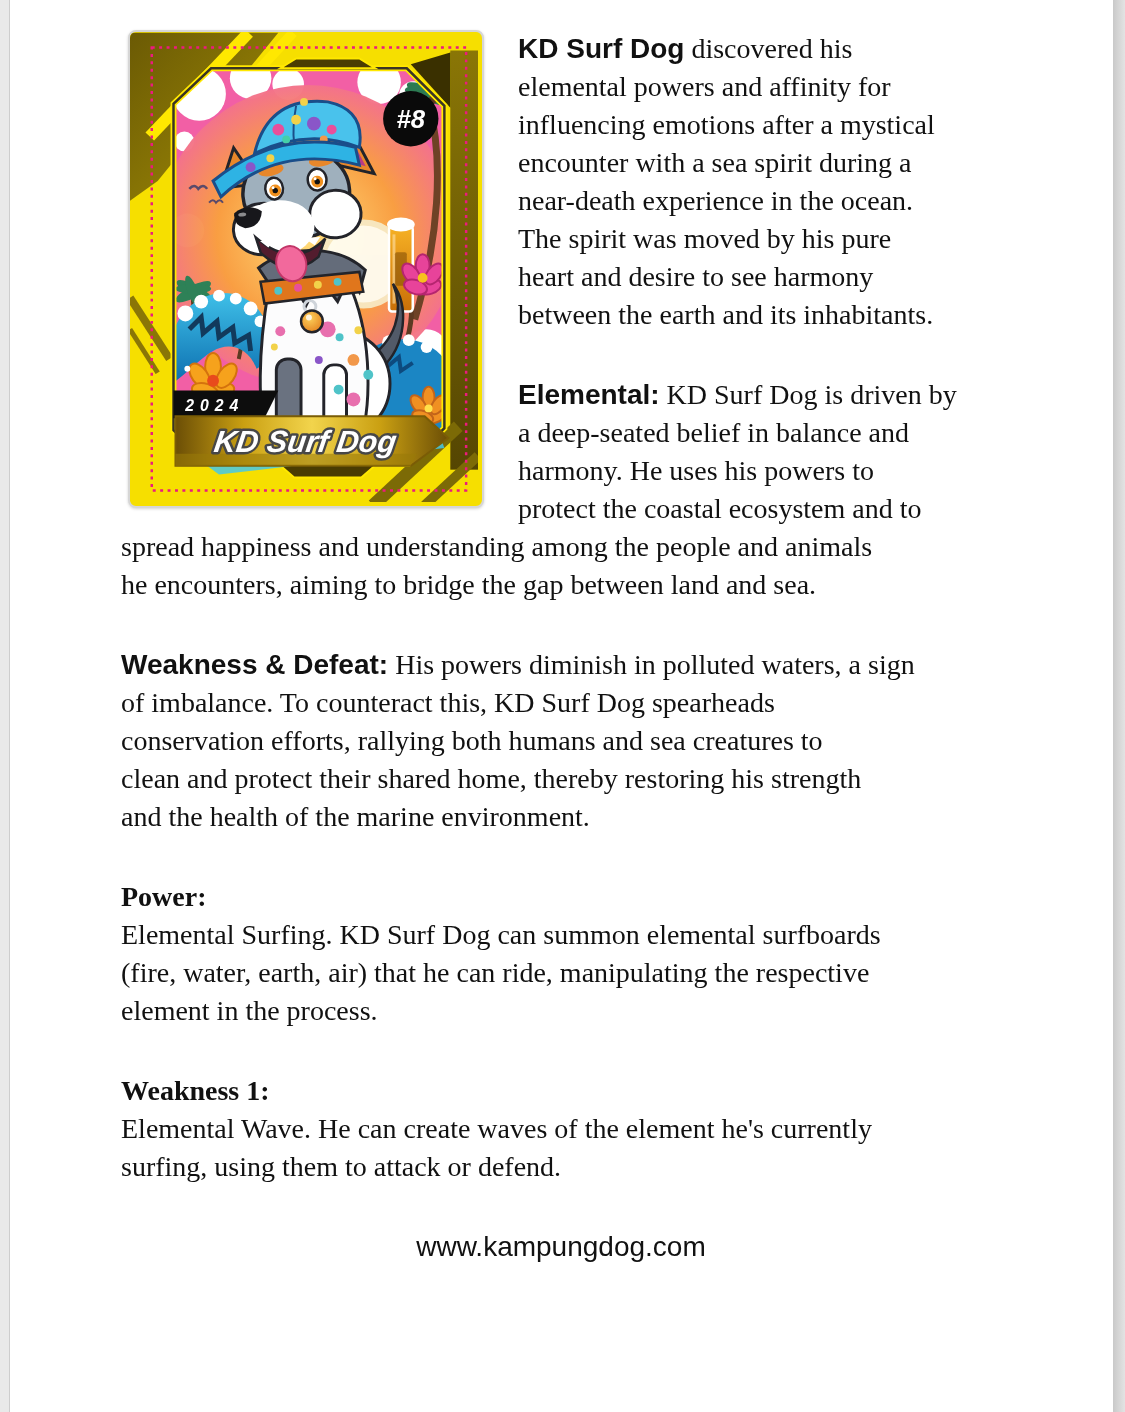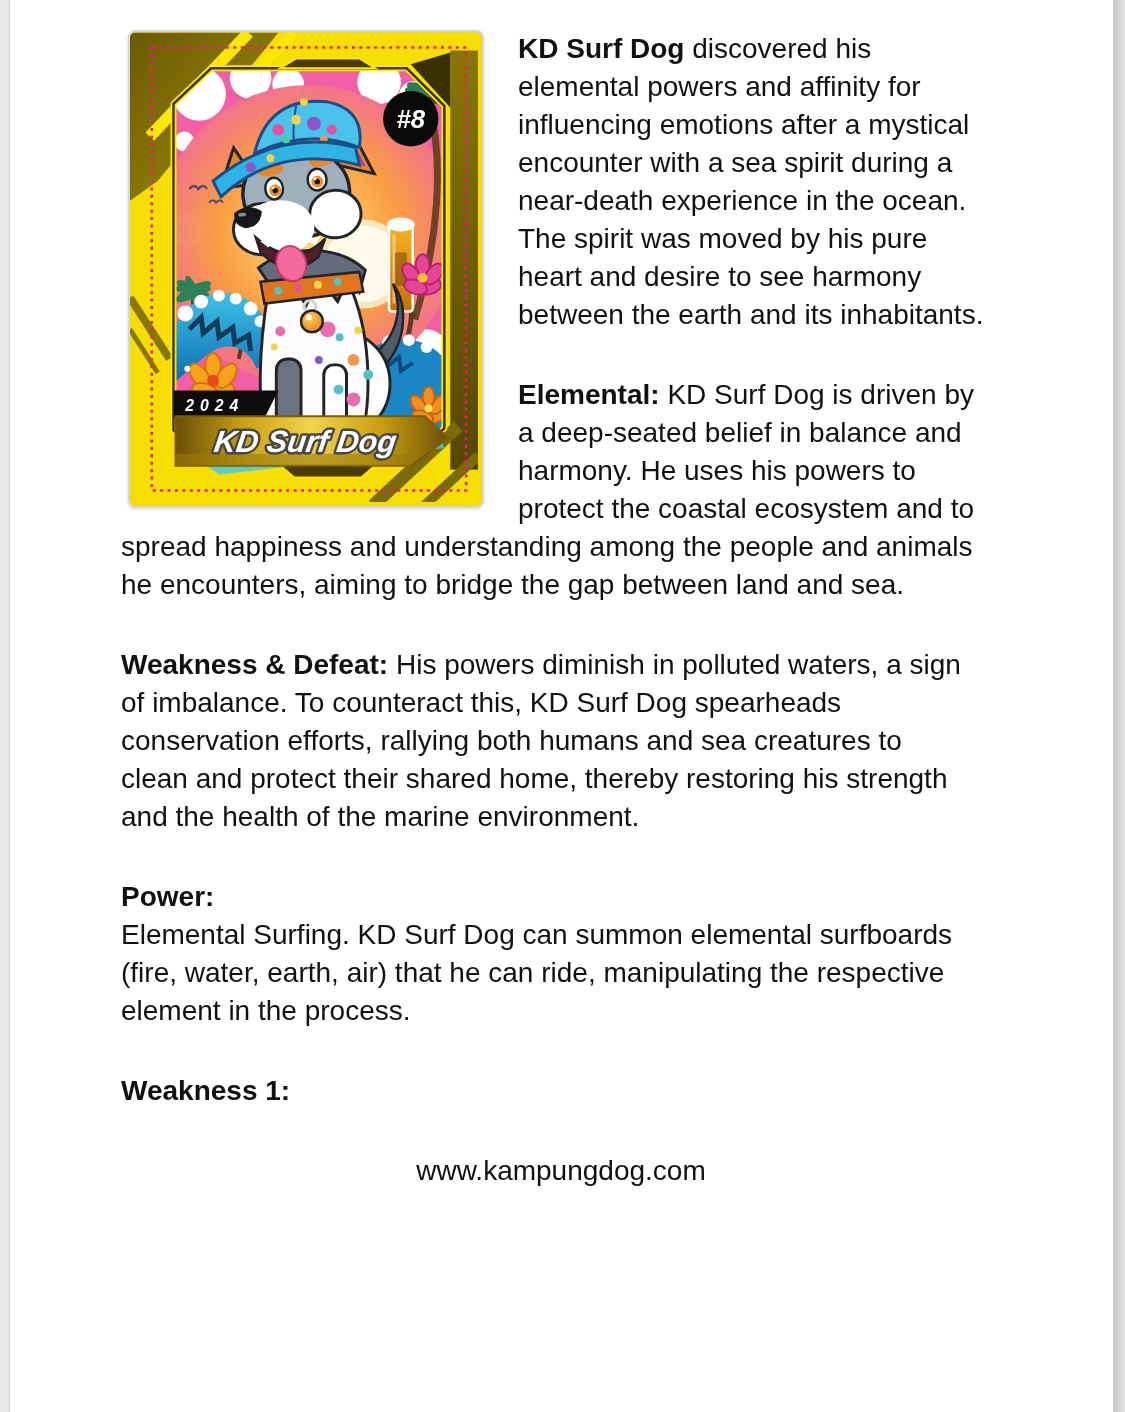--- a/index.html
+++ b/index.html
@@ -17,22 +17,22 @@
 
   .content {
     position: absolute;
     left: 121px; top: 30px;
     width: 880px;
     font-size: 28px;
     line-height: 38px;
   }
   .content p { margin: 0 0 42px 0; }
   .lead { font-weight: bold; }
-  .block { display: block; }
-  .body-text { white-space: pre-line; }
+  .block { display: block; font-family: Liberation Serif, serif; }
+  .body-text { white-space: pre-line; font-family: Liberation Serif, serif; }
 
   figure.card {
     float: left;
     width: 352px; height: 474px;
     margin: 0 34px 8px 7px;
     border: 2px solid #d6d6d6;
     border-radius: 8px;
     overflow: hidden;
     background: #f6df00;
     box-shadow: 0 1px 3px rgba(0,0,0,.18);
@@ -370,17 +370,18 @@
   <p><span class="lead">Weakness &amp; Defeat:</span><span class="body-text"> His powers diminish in polluted waters, a sign
 of imbalance. To counteract this, KD Surf Dog spearheads
 conservation efforts, rallying both humans and sea creatures to
 clean and protect their shared home, thereby restoring his strength
 and the health of the marine environment.</span></p>
 
   <p><span class="lead block">Power:</span><span class="body-text">Elemental Surfing. KD Surf Dog can summon elemental surfboards
 (fire, water, earth, air) that he can ride, manipulating the respective
 element in the process.</span></p>
 
-  <p><span class="lead block">Weakness 1:</span></p>
+  <p><span class="lead block">Weakness 1:</span><span class="body-text">Elemental Wave. He can create waves of the element he's currently
+surfing, using them to attack or defend.</span></p>
 
   <div class="footer">www.kampungdog.com</div>
 
 </main>
 
 </body></html>

